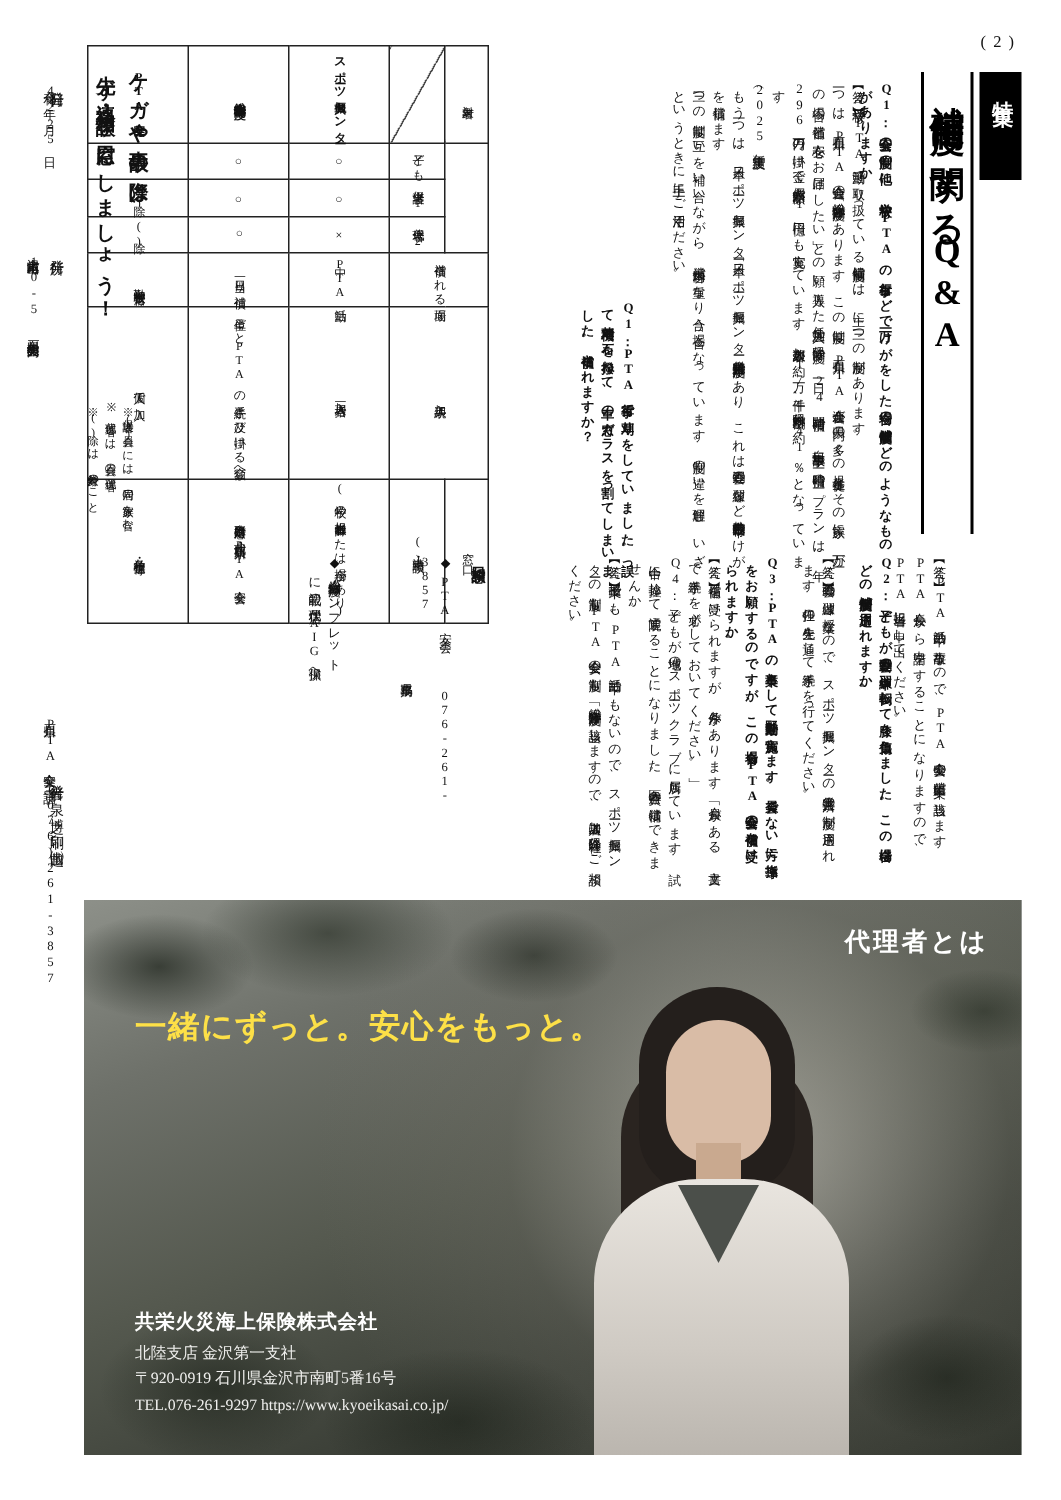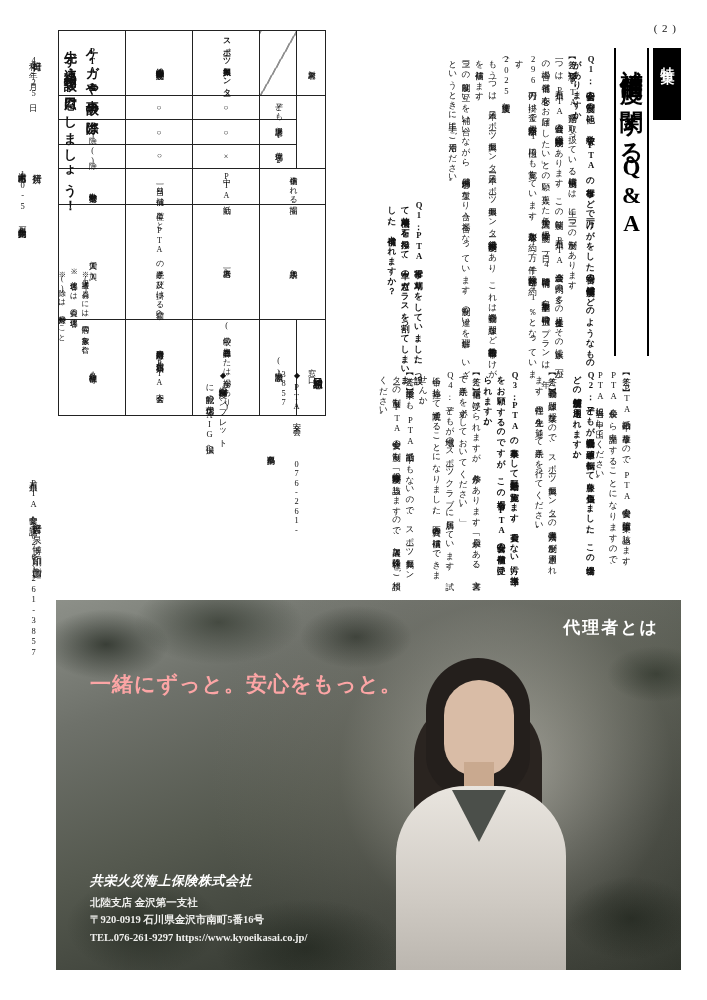--- a/index.html
+++ b/index.html
@@ -255,21 +255,21 @@
     font-weight: bold;
     color: #ffffff;
     letter-spacing: 2px;
   }
   .ad-headline {
     position: absolute;
     left: 34px;
     top: 70px;
     font-size: 21px;
     font-weight: bold;
-    color: #fca5a5;
+    color: #fde047;
     letter-spacing: 1px;
     white-space: nowrap;
   }
   .ad-sub {
     position: absolute;
     left: 34px;
     top: 136px;
     font-size: 15px;
     font-weight: bold;
     color: #ffffff;
@@ -286,31 +286,29 @@
     white-space: pre-line;
   }
   .ad-company {
     position: absolute;
     left: 34px;
     top: 272px;
     font-size: 13px;
     font-weight: bold;
     color: #ffffff;
     letter-spacing: 0.5px;
-    font-style: italic;
   }
   .ad-address {
     position: absolute;
     left: 34px;
     top: 294px;
     font-size: 10.5px;
     line-height: 1.65;
     color: #f0f0ee;
     white-space: pre-line;
-    font-weight: bold;
   }
 </style>
 </head>
 <body>
 
 <div id="page">
 
   <div class="page-number">( 2 )</div>
 
   <div class="colophon">

